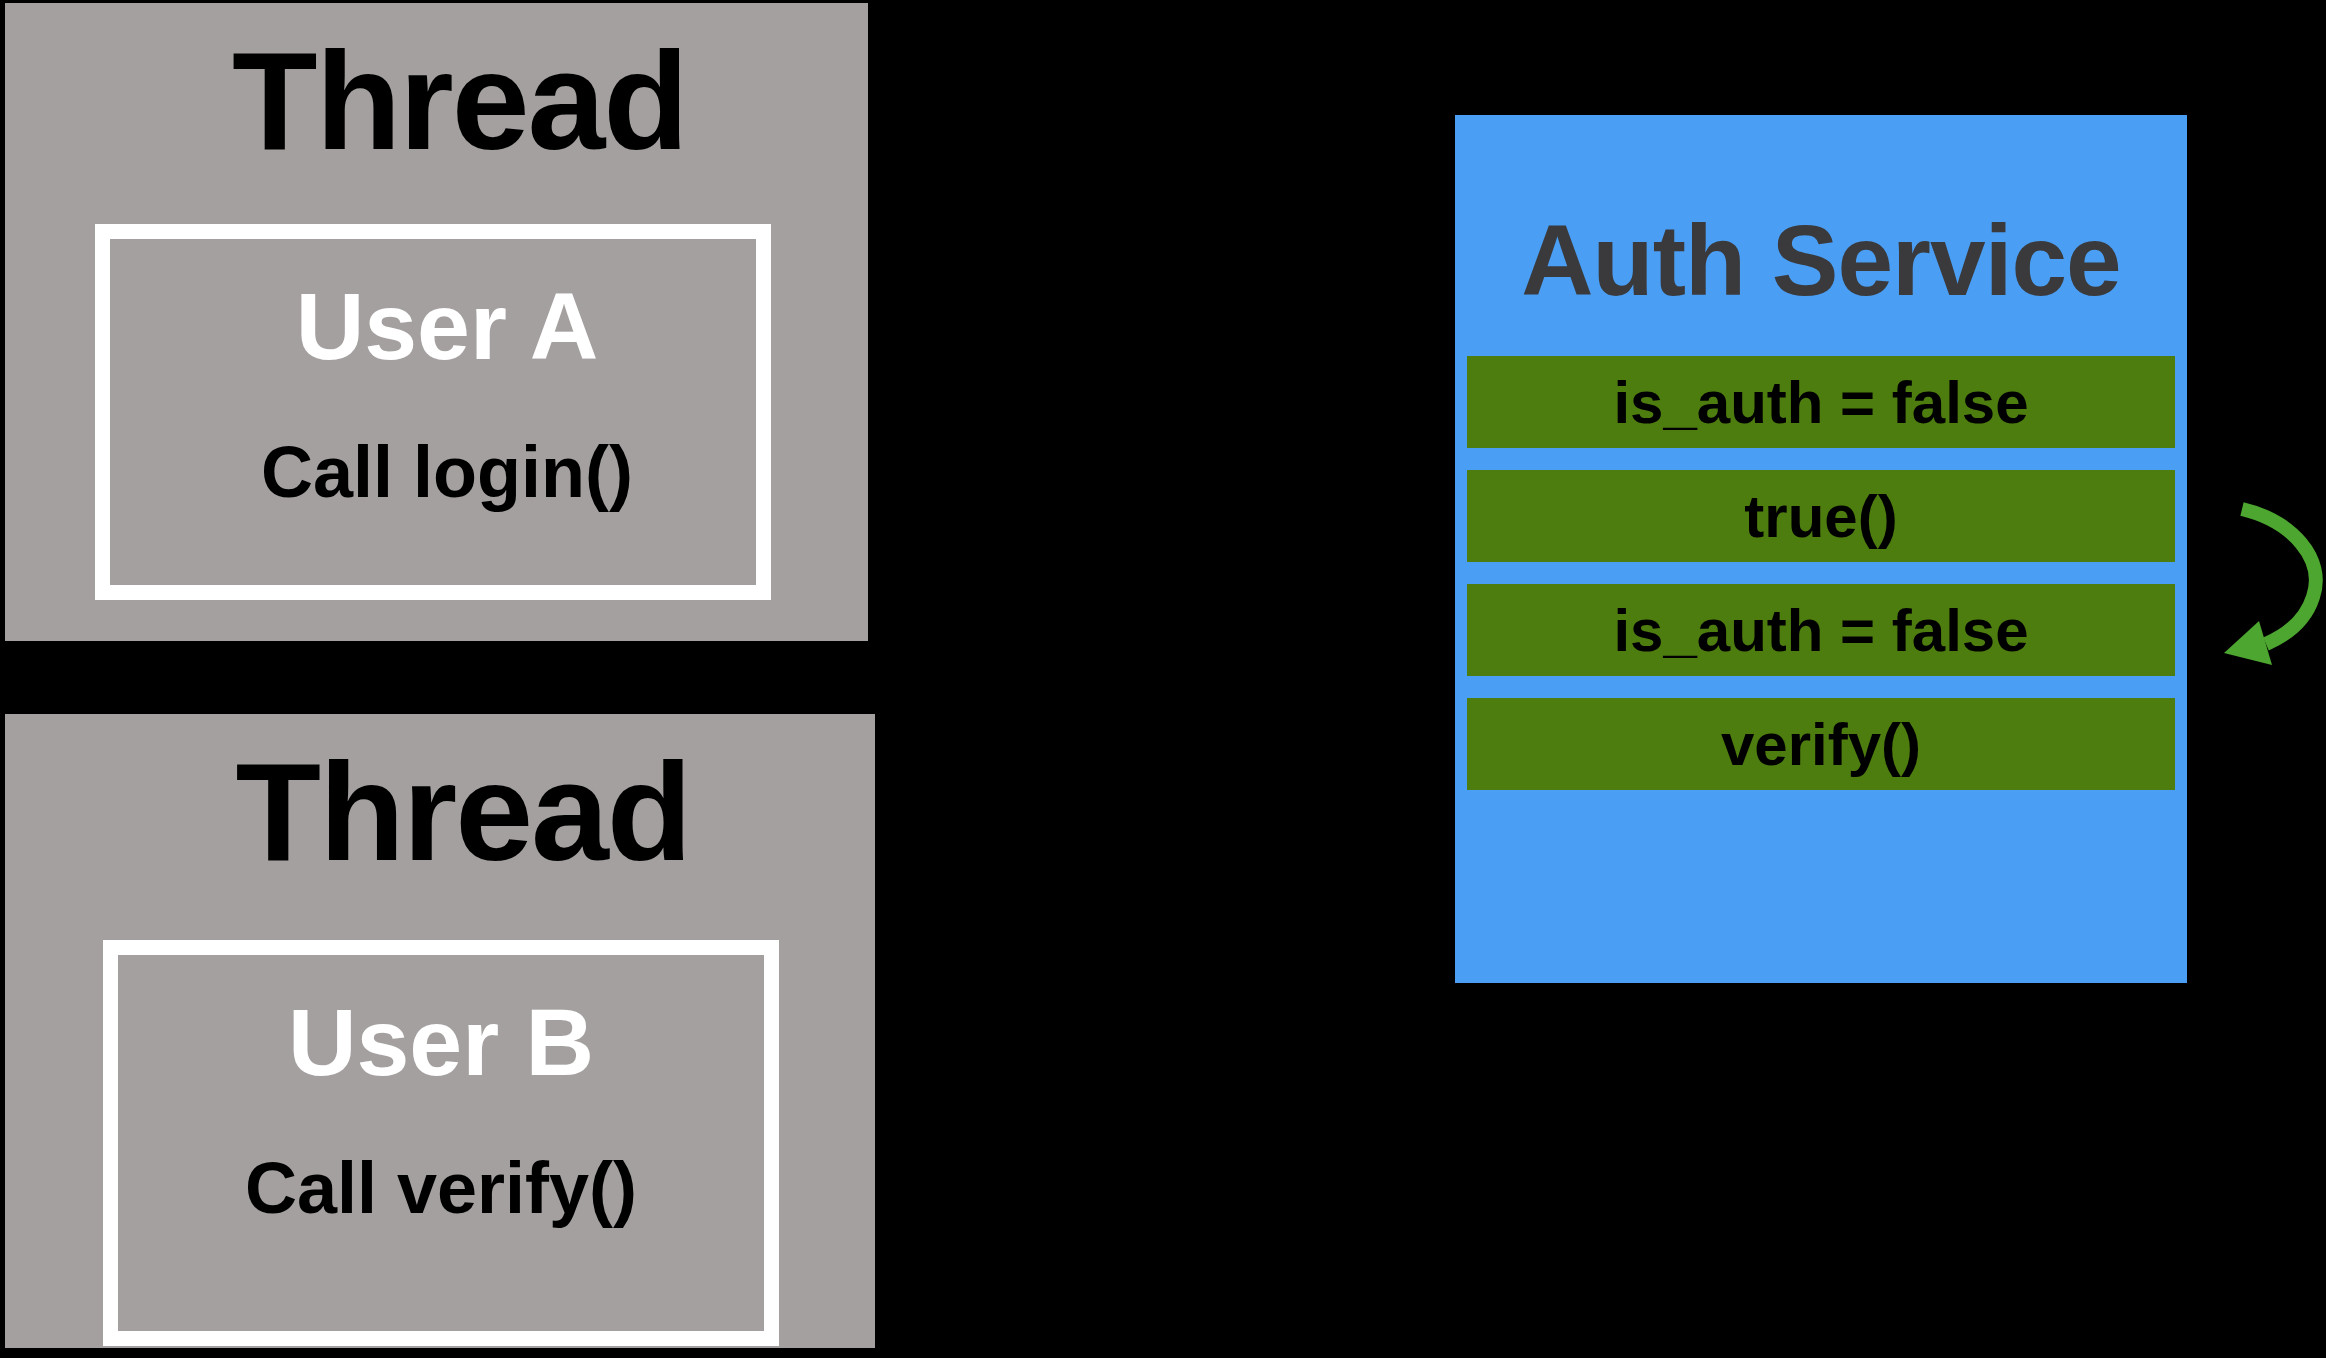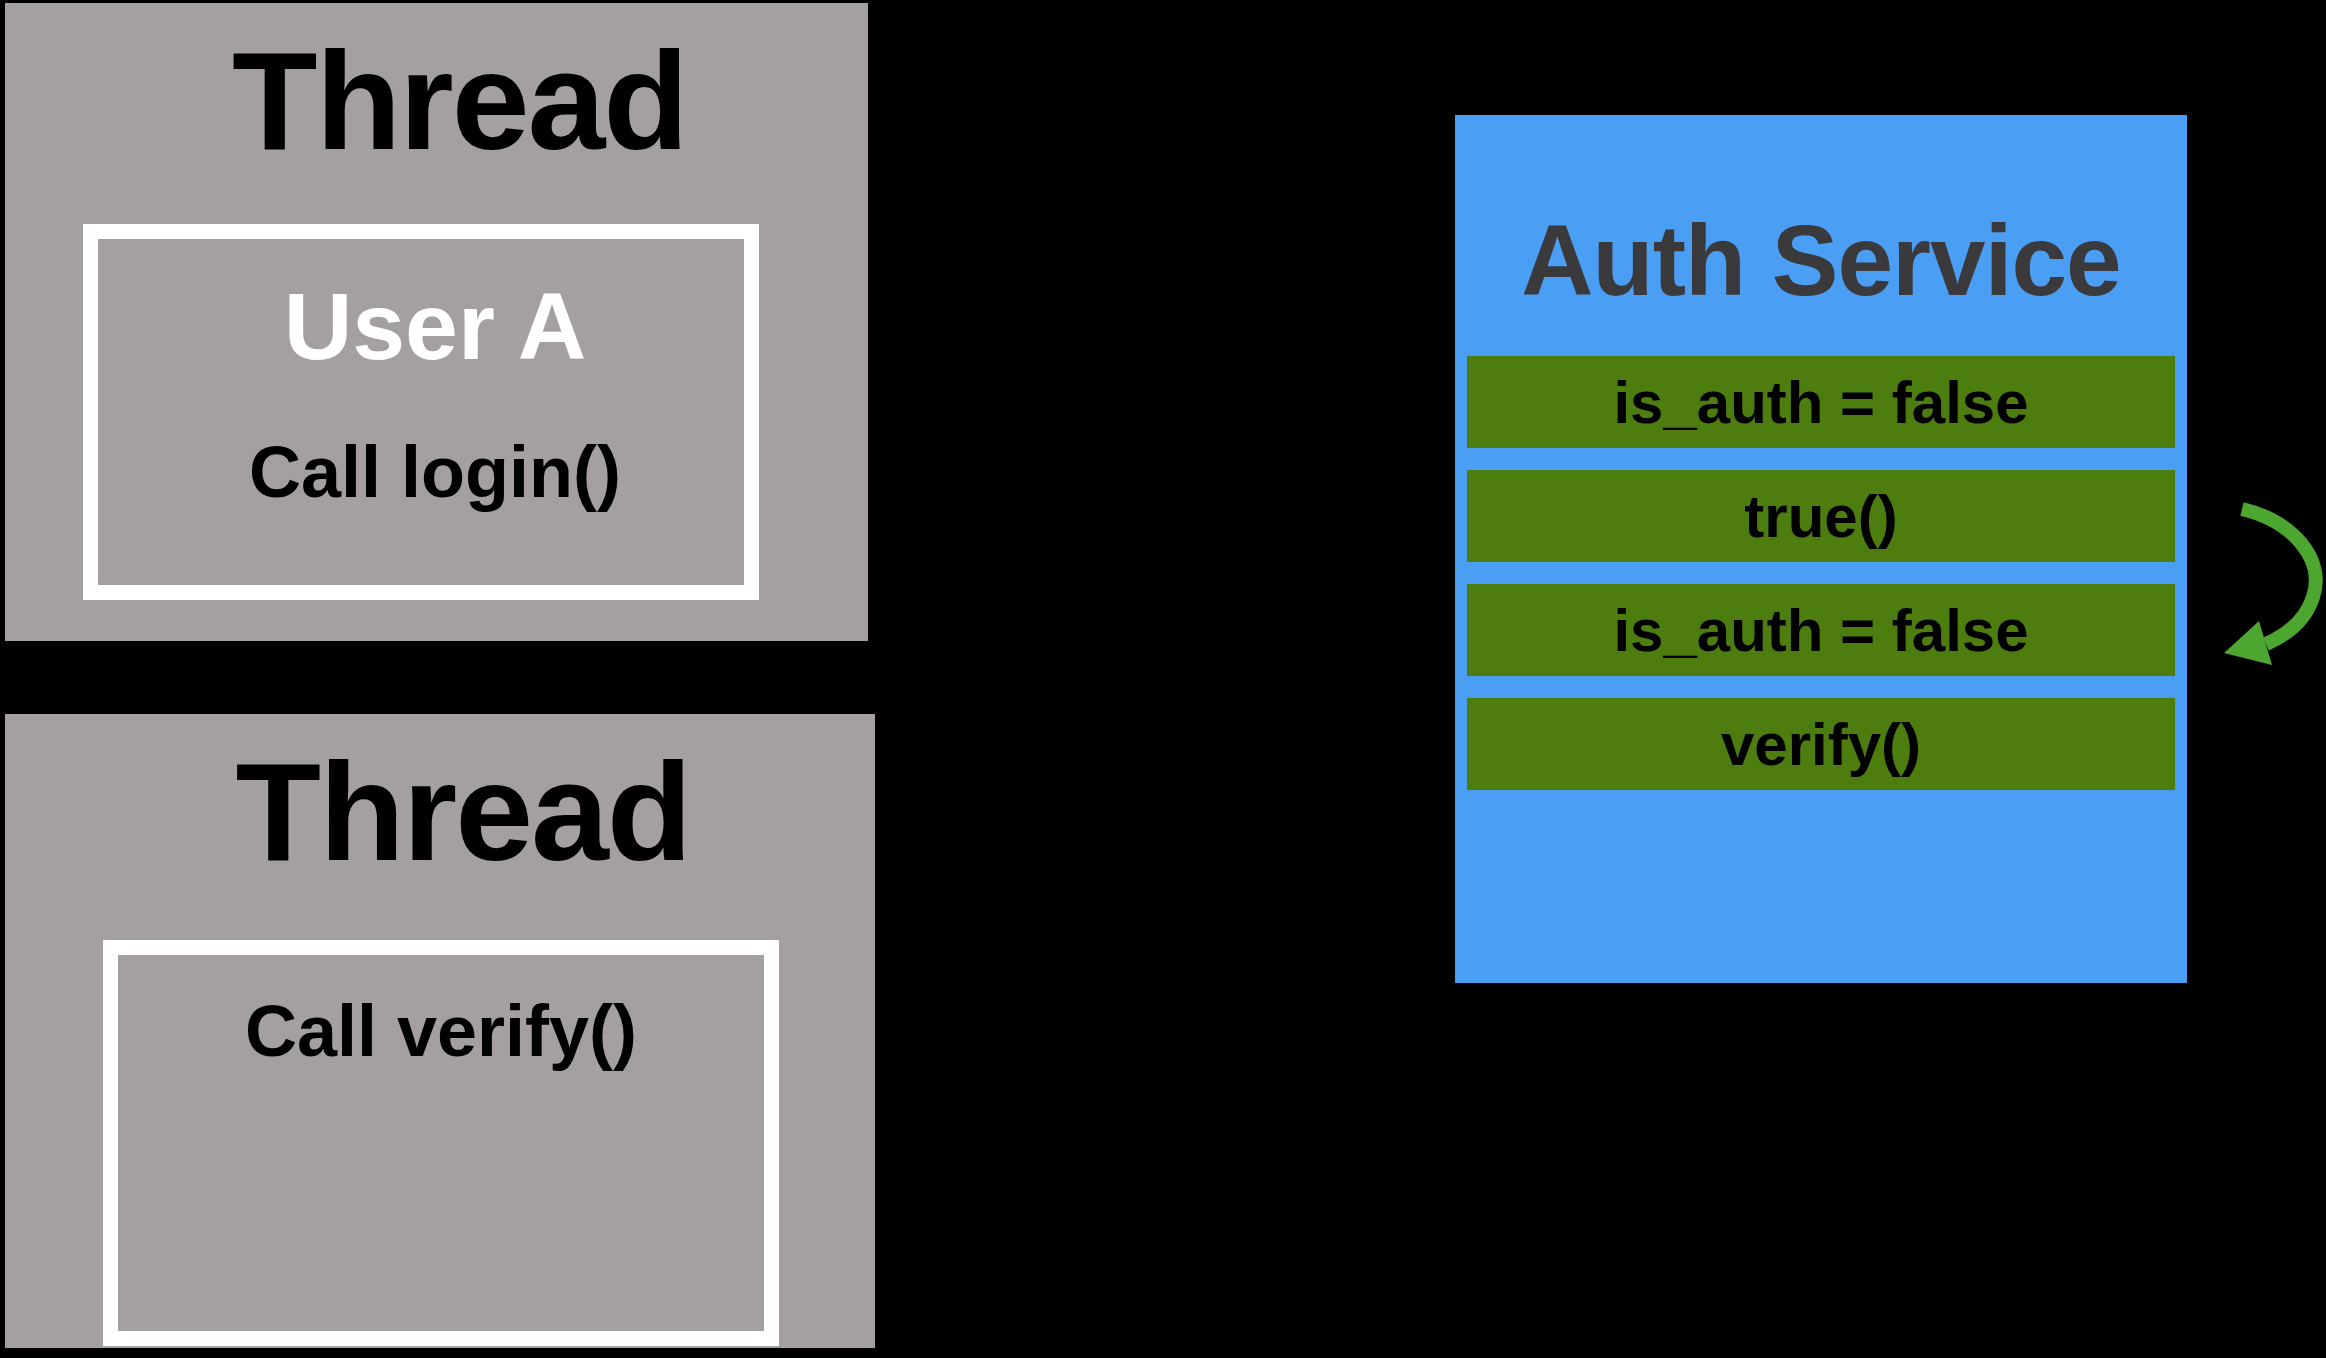--- a/index.html
+++ b/index.html
@@ -38,21 +38,21 @@
   .inner-box {
     position: absolute;
     box-sizing: border-box;
     border: 15px solid #FFFFFF;
     display: flex;
     flex-direction: column;
     align-items: center;
     padding-top: 40px;
     gap: 62px;
   }
-  .inner-box--a { left: 78px; top: 221px; width: 676px; height: 376px; padding-left: 28px; }
+  .inner-box--a { left: 90px; top: 221px; width: 676px; height: 376px; padding-left: 28px; }
   .inner-box--b { left: 98px; top: 226px; width: 676px; height: 406px; }
 
   .user-label {
     font-size: 95px;
     line-height: 1;
     color: #FFFFFF;
     white-space: nowrap;
   }
   .action-label {
     font-size: 72px;
@@ -118,20 +118,21 @@
     <h2 class="thread-title">Thread</h2>
     <div class="inner-box inner-box--a">
       <div class="user-label">User A</div>
       <div class="action-label">Call login()</div>
     </div>
   </section>
 
   <section class="thread-box thread-box--b">
     <h2 class="thread-title">Thread</h2>
     <div class="inner-box inner-box--b">
+      <div class="user-label">User B</div>
       <div class="action-label">Call verify()</div>
     </div>
   </section>
 
   <section class="auth-box">
     <h2 class="auth-title">Auth Service</h2>
     <div class="auth-row auth-row--1">is_auth = false</div>
     <div class="auth-row auth-row--2">true()</div>
     <div class="auth-row auth-row--3">is_auth = false</div>
     <div class="auth-row auth-row--4">verify()</div>

